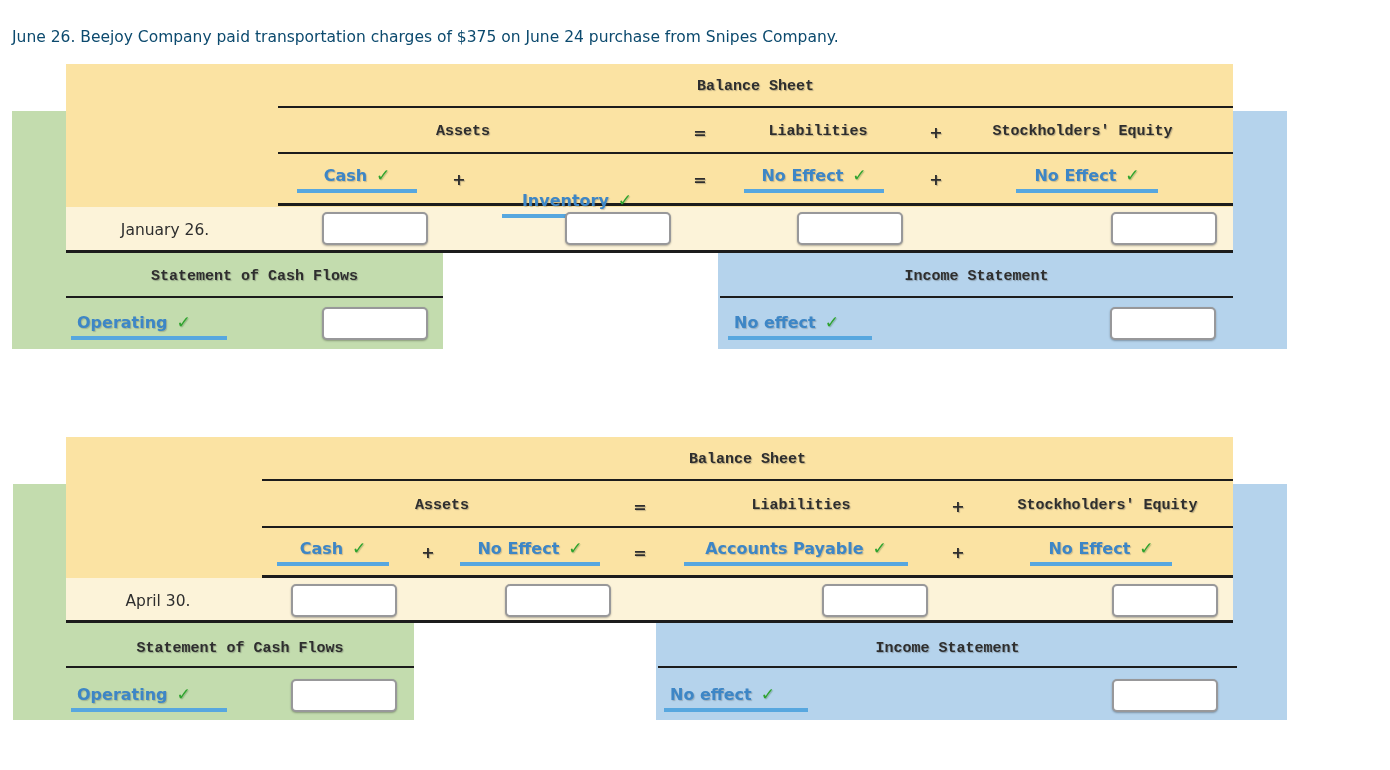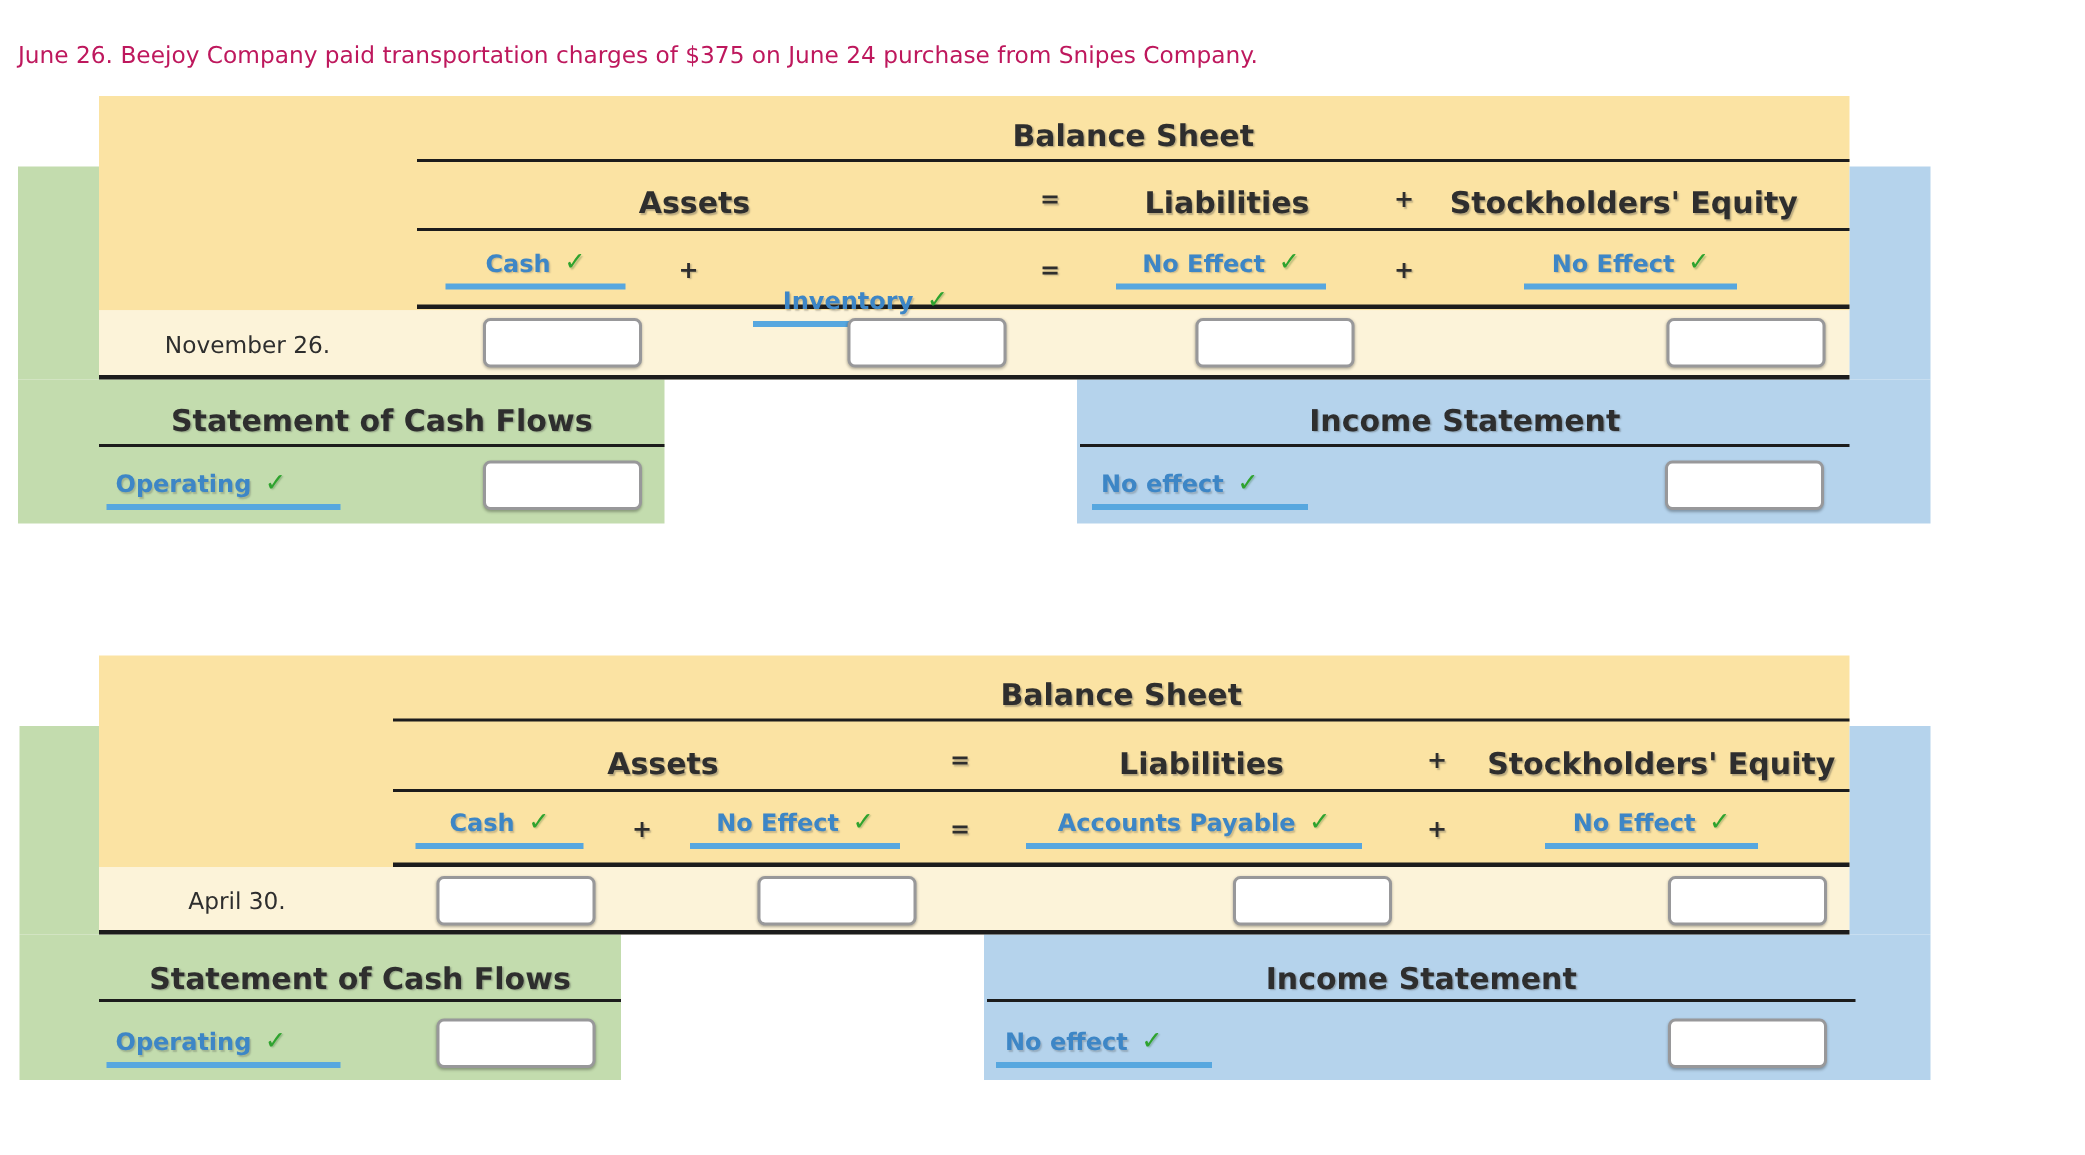--- a/index.html
+++ b/index.html
@@ -1,26 +1,26 @@
 <!DOCTYPE html>
 <html><head>
 <meta charset="utf-8">
 <style>
   html,body { margin:0; padding:0; background:#ffffff; }
   .page { position:relative; width:1390px; height:770px; background:#ffffff; overflow:hidden;
           font-family:"DejaVu Sans","Liberation Sans",sans-serif; }
-  .sentence { position:absolute; font-size:15.5px; color:#be185d; white-space:nowrap; }
+  .sentence { position:absolute; font-size:15.5px; color:#0c4a6e; white-space:nowrap; }
   .panel { position:absolute; }
   .yellow { background:#FBE3A3; }
   .lightyellow { background:#FCF3D9; }
   .green { background:#C3DCAE; }
   .blue { background:#B5D3EC; }
   .line { position:absolute; background:#1c1c1c; }
-  .hdr { position:absolute; font-weight:bold; font-size:20px; color:#2e2e2e; text-align:center;
-         white-space:nowrap; text-shadow:1px 1px 1px rgba(60,60,60,0.35); }
+  .hdr { position:absolute; font-weight:bold; font-size:15px; color:#2e2e2e; text-align:center;
+         white-space:nowrap; text-shadow:1px 1px 1px rgba(60,60,60,0.35);font-family:Liberation Mono, monospace; }
   .sym { position:absolute; font-weight:bold; font-size:16px; color:#2e2e2e; text-align:center;
          white-space:nowrap; text-shadow:1px 1px 1px rgba(60,60,60,0.3); }
   .rowlabel { position:absolute; font-size:15.5px; color:#2e2e2e; text-align:center; white-space:nowrap; }
   .link { position:absolute; display:flex; align-items:flex-start; justify-content:center; gap:9px;
           padding-bottom:4px; border-bottom:4px solid #57A7DF; color:#3d86c6; font-weight:bold;
           font-size:16px; white-space:nowrap; text-shadow:1px 1px 1px rgba(60,60,60,0.25); cursor:pointer; }
   .link.leftal { justify-content:flex-start; padding-left:6px; }
   .check { color:#2EA32E; font-size:17px; font-weight:bold; line-height:1.1;
            text-shadow:1px 1px 1px rgba(0,80,0,0.25); }
   .inputbox { position:absolute; width:106px; height:33px; background:#ffffff; border:2px solid #98989a;
@@ -146,21 +146,21 @@
   <div class="link t1-ne1">
     <span>No Effect</span>
     <span class="check">✓</span>
   </div>
   <div class="sym t1-plusB">+</div>
   <div class="link t1-ne2">
     <span>No Effect</span>
     <span class="check">✓</span>
   </div>
 
-  <div class="rowlabel t1-label">November 26.</div>
+  <div class="rowlabel t1-label">January 26.</div>
   <input type="text" class="inputbox t1-in1" style="">
   <input type="text" class="inputbox t1-in2" style="">
   <input type="text" class="inputbox t1-in3" style="">
   <input type="text" class="inputbox t1-in4" style="">
 
   <div class="hdr t1-scft">Statement of Cash Flows</div>
   <div class="link leftal t1-op">
     <span>Operating</span>
     <span class="check">✓</span>
   </div>

